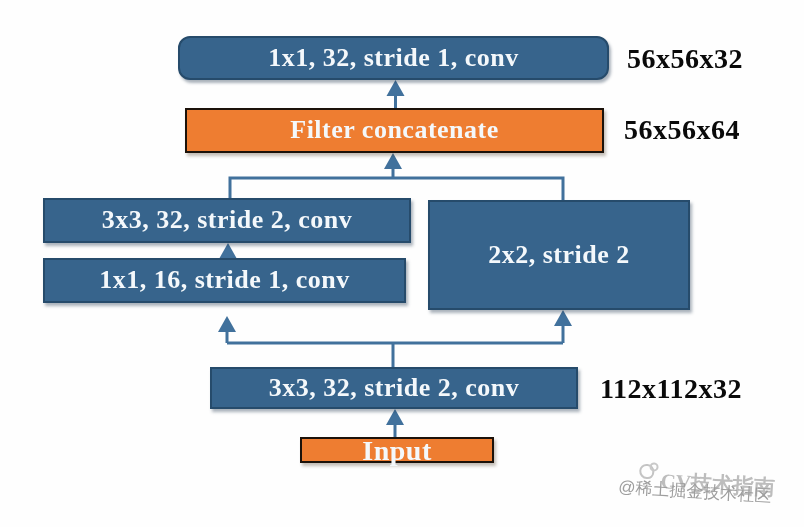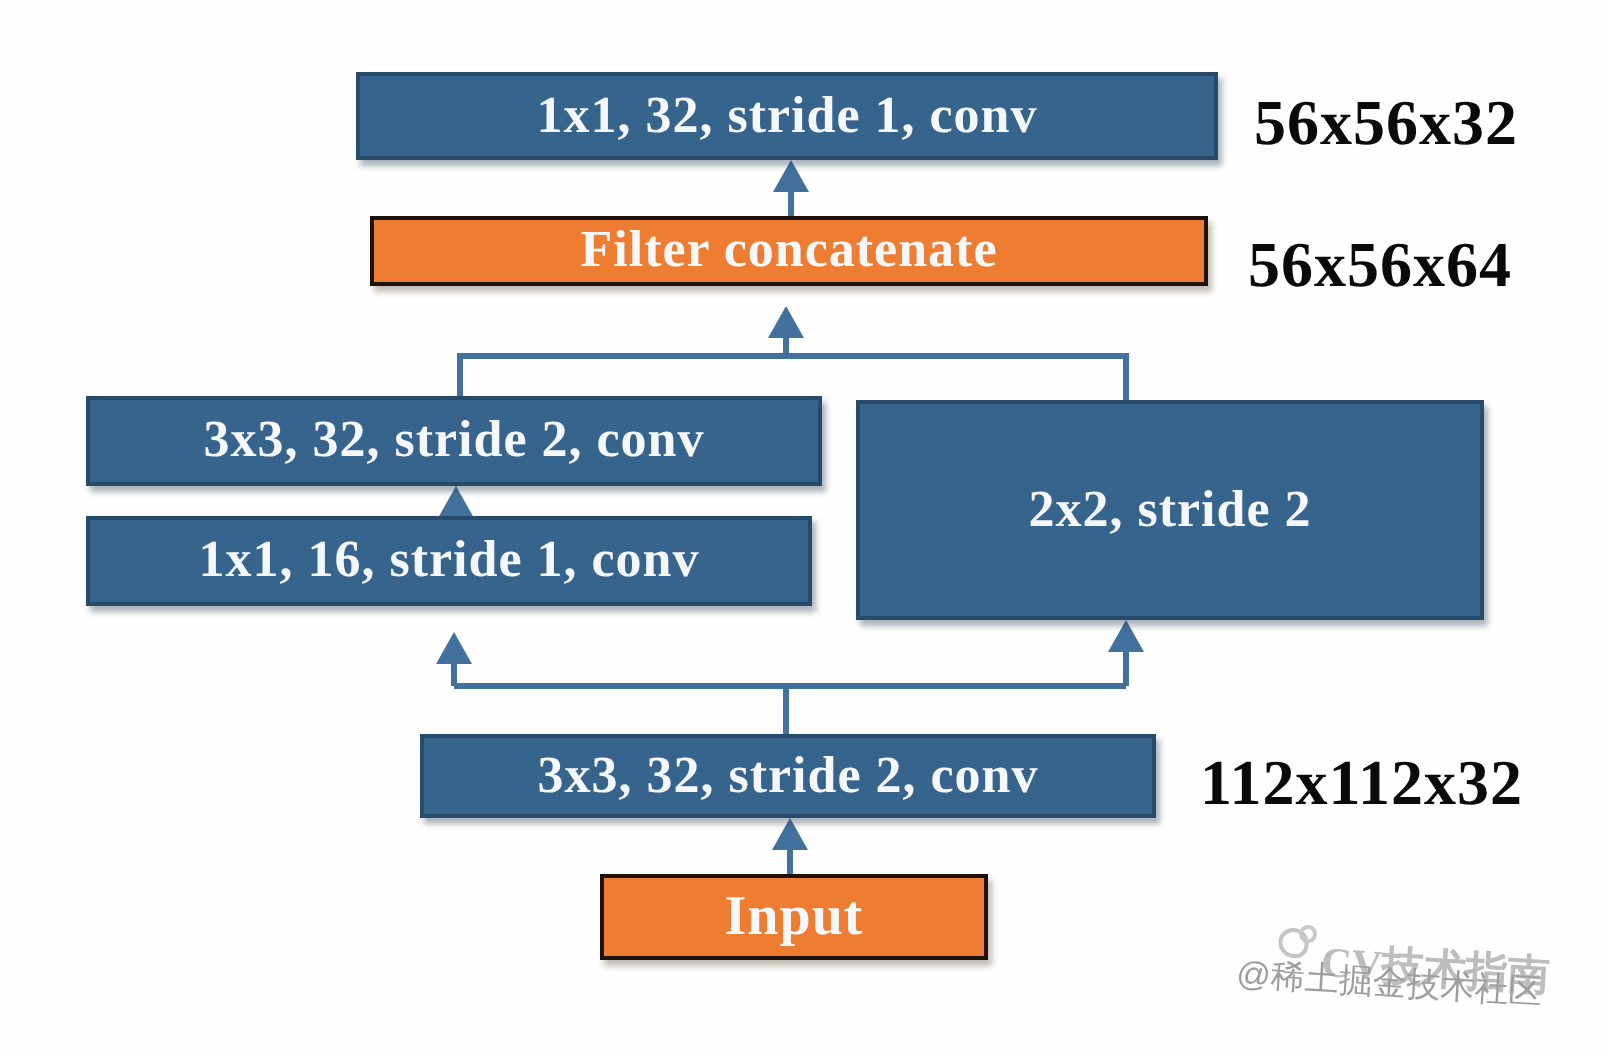--- a/index.html
+++ b/index.html
@@ -45,21 +45,21 @@
   }
   .node.orange{
     background:var(--box-orange);
     border:2px solid var(--box-orange-border);
     box-shadow:2px 3px 3px rgba(60,40,15,.30);
   }
   .dims{
     position:absolute;
     font-weight:bold;
     color:var(--label-text);
-    font-size:32px;
+    font-size:28px;
     letter-spacing:.5px;
     white-space:nowrap;
   }
   .watermark{
     position:absolute;
     left:618px;top:468px;
     width:186px;height:52px;
     transform:rotate(3.5deg);
     color:var(--watermark);
     pointer-events:none;
@@ -113,48 +113,48 @@
     <g fill="#41719C" stroke="none">
       <polygon points="395.5,80 386.5,96 404.5,96"></polygon>
       <polygon points="393,153 384,169 402,169"></polygon>
       <polygon points="228,243 219,259 237,259"></polygon>
       <polygon points="227,316 218,332 236,332"></polygon>
       <polygon points="563,310 554,326 572,326"></polygon>
       <polygon points="395,409 386,425 404,425"></polygon>
     </g>
   </svg>
 
-  <div class="node blue" style="left:178px;top:36px;width:431px;height:44px;">
+  <div class="node blue" style="left:178px;top:36px;width:431px;height:44px;border-radius:12px;">
     <span>1x1, 32, stride 1, conv</span>
   </div>
   <div class="dims" style="left:627px;top:43px;">56x56x32</div>
 
-  <div class="node orange" style="left:185px;top:108px;width:419px;height:35px;">
+  <div class="node orange" style="left:185px;top:108px;width:419px;height:45px;">
     <span>Filter concatenate</span>
   </div>
   <div class="dims" style="left:624px;top:114px;">56x56x64</div>
 
   <div class="node blue" style="left:43px;top:198px;width:368px;height:45px;">
     <span>3x3, 32, stride 2, conv</span>
   </div>
 
-  <div class="node blue" style="left:428px;top:200px;width:314px;height:110px;">
+  <div class="node blue" style="left:428px;top:200px;width:262px;height:110px;">
     <span>2x2, stride 2</span>
   </div>
 
   <div class="node blue" style="left:43px;top:258px;width:363px;height:45px;">
     <span>1x1, 16, stride 1, conv</span>
   </div>
 
   <div class="node blue" style="left:210px;top:367px;width:368px;height:42px;">
     <span>3x3, 32, stride 2, conv</span>
   </div>
   <div class="dims" style="left:600px;top:373px;">112x112x32</div>
 
-  <div class="node orange" style="left:300px;top:437px;width:194px;height:43px;font-size:28px;">
+  <div class="node orange" style="left:300px;top:437px;width:194px;height:26px;font-size:28px;">
     <span>Input</span>
   </div>
 
   <div class="watermark">
     <span class="wm-logo"></span>
     <span class="wm-line1">CV技术指南</span>
     <span class="wm-line2">@稀土掘金技术社区</span>
   </div>
 
 </div>

